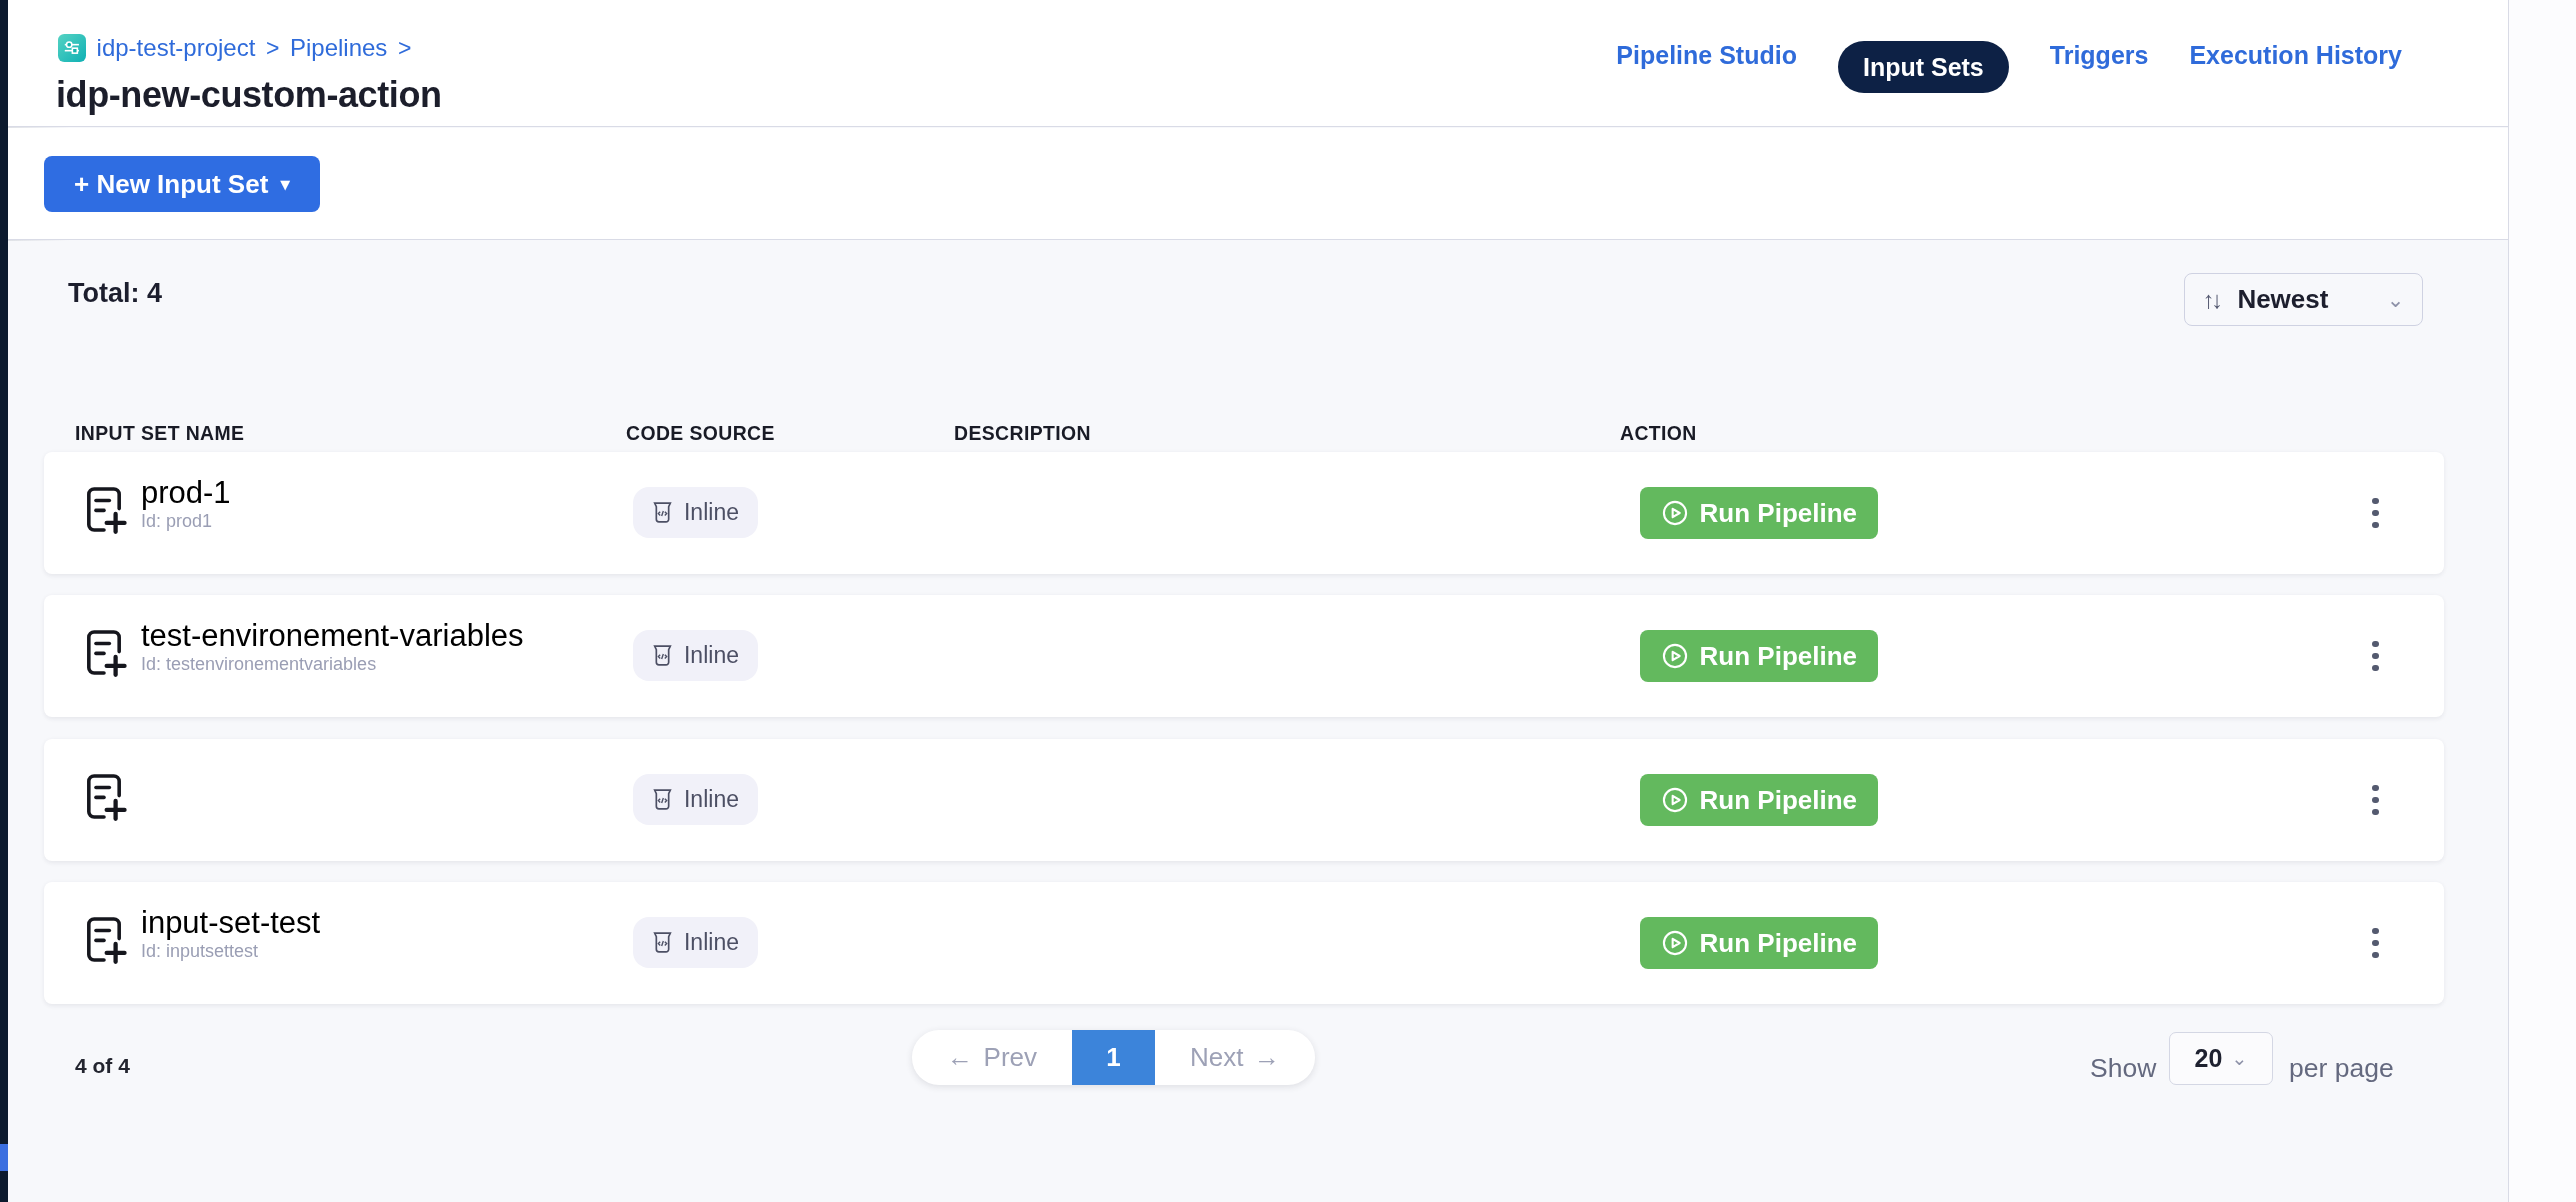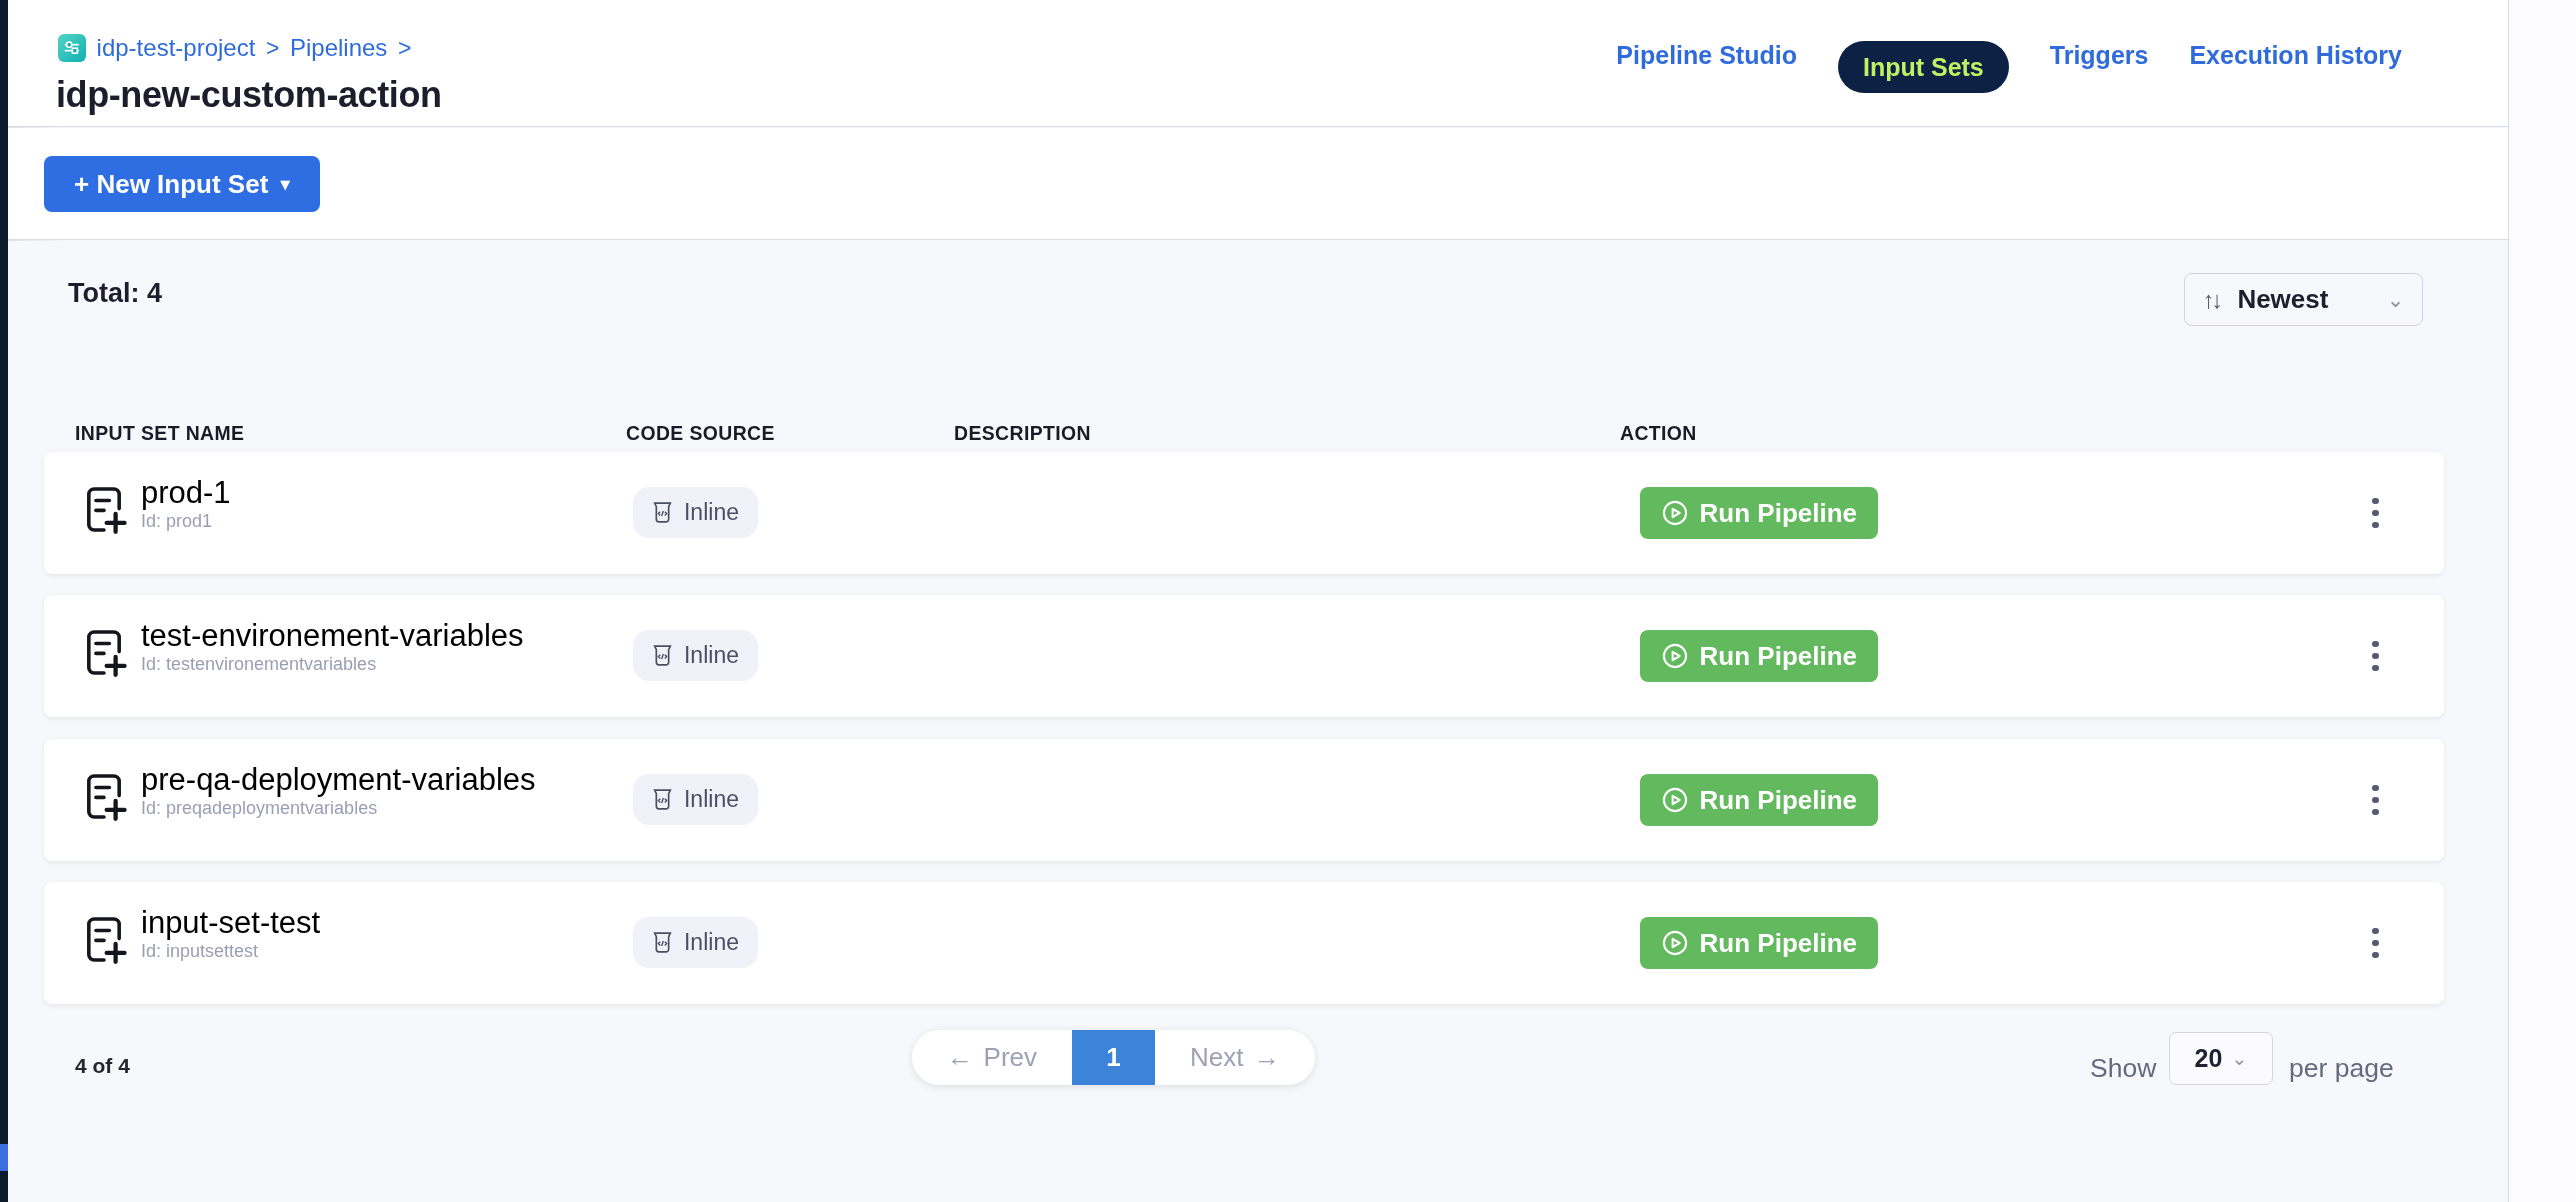--- a/index.html
+++ b/index.html
@@ -17,21 +17,21 @@
 
   
   .page-header{position:absolute;left:8px;top:0;width:2500px;height:127px;background:#ffffff;border-bottom:0.9px solid #d9dbe6;}
   .breadcrumb{position:absolute;left:50px;top:34px;display:flex;align-items:center;gap:10.6px;font-size:24px;color:#2f6bda;font-weight:500;}
   .crumb-icon{width:28px;height:28px;border-radius:6.2px;background:linear-gradient(135deg,#55d3c3,#0fb0b4);display:flex;align-items:center;justify-content:center;flex:0 0 auto;}
   .breadcrumb a{color:#2f6bda;text-decoration:none;cursor:pointer;}
   .crumb-sep{color:#2f6bda;font-size:23px;}
   .page-title{position:absolute;left:48px;top:74px;font-size:36px;font-weight:700;color:#1c1e2b;letter-spacing:-0.4px;}
   .tabs{position:absolute;right:106px;top:41px;height:50px;display:flex;align-items:flex-start;gap:41px;}
   .tab{font-size:25px;font-weight:600;color:#2f6bda;cursor:pointer;white-space:nowrap;}
-  .tab.active{background:#0d2145;color:#bef264;border-radius:26.5px;padding:11.5px 25px;}
+  .tab.active{background:#0d2145;color:#ffffff;border-radius:26.5px;padding:11.5px 25px;}
 
   
   .toolbar{position:absolute;left:8px;top:128px;width:2500px;height:112px;background:#ffffff;border-bottom:0.9px solid #d9dbe6;}
   .new-btn{position:absolute;left:36px;top:28px;height:56px;display:flex;align-items:center;gap:12.4px;
     background:#2f6de2;border:none;border-radius:8px;padding:0 30px;color:#fff;font-size:26px;font-weight:700;cursor:pointer;font-family:inherit;}
   .new-btn .caret{font-size:17.7px;}
   .search-wrap{position:absolute;right:64px;top:26.5px;width:535px;height:56px;background:#fff;border:1.8px solid #d2d5e2;border-radius:8px;display:flex;align-items:center;padding:0 16px;gap:12.4px;}
   .search-wrap input{border:none;outline:none;flex:1;font-size:26px;color:#33364a;font-family:inherit;background:transparent;}
   .search-wrap input::placeholder{color:#a7aabb;}
 
@@ -201,24 +201,20 @@
     <div class="row-card row-2">
       <span class="doc-icon">
         <svg width="50" height="55" viewBox="0 0 28 30" fill="none" stroke="#15161d" stroke-width="2" stroke-linecap="round">
           <path d="M22.5 14.5 V6.5 a3 3 0 0 0 -3 -3 H8.5 a3 3 0 0 0 -3 3 v17 a3 3 0 0 0 3 3 h5.5"></path>
           <line x1="9.5" y1="10" x2="17" y2="10"></line>
             <line x1="9.5" y1="15.5" x2="14" y2="15.5"></line>
           <line x1="20.5" y1="17.5" x2="20.5" y2="27.5" stroke-width="2.4"></line>
           <line x1="15.5" y1="22.5" x2="25.5" y2="22.5" stroke-width="2.4"></line>
         </svg>
       </span>
-      <div class="name-block">
-        <div class="row-name">pre-qa-deployment-variables</div>
-        <div class="row-id">Id: preqadeploymentvariables</div>
-      </div>
       <div class="inline-badge">
         <svg width="21" height="23" viewBox="0 0 20 22" fill="none" stroke="#4c4f64" stroke-width="1.6">
           <path d="M2.5 2 h15 l-1.6 3.4 v12.1 a2.5 2.5 0 0 1 -2.5 2.5 H6.6 a2.5 2.5 0 0 1 -2.5 -2.5 V5.4 Z"></path>
           <path d="M7.8 10.2 L6 12 l1.8 1.8 M12.2 10.2 L14 12 l-1.8 1.8 M10.8 9.6 l-1.6 4.8" stroke-width="1.3"></path>
         </svg>
         <span class="txt">Inline</span>
       </div>
       <button class="run-btn">
         <svg width="28" height="28" viewBox="0 0 24 24" fill="none" stroke="#fff" stroke-width="1.8">
           <circle cx="12" cy="12" r="9.5"></circle>

